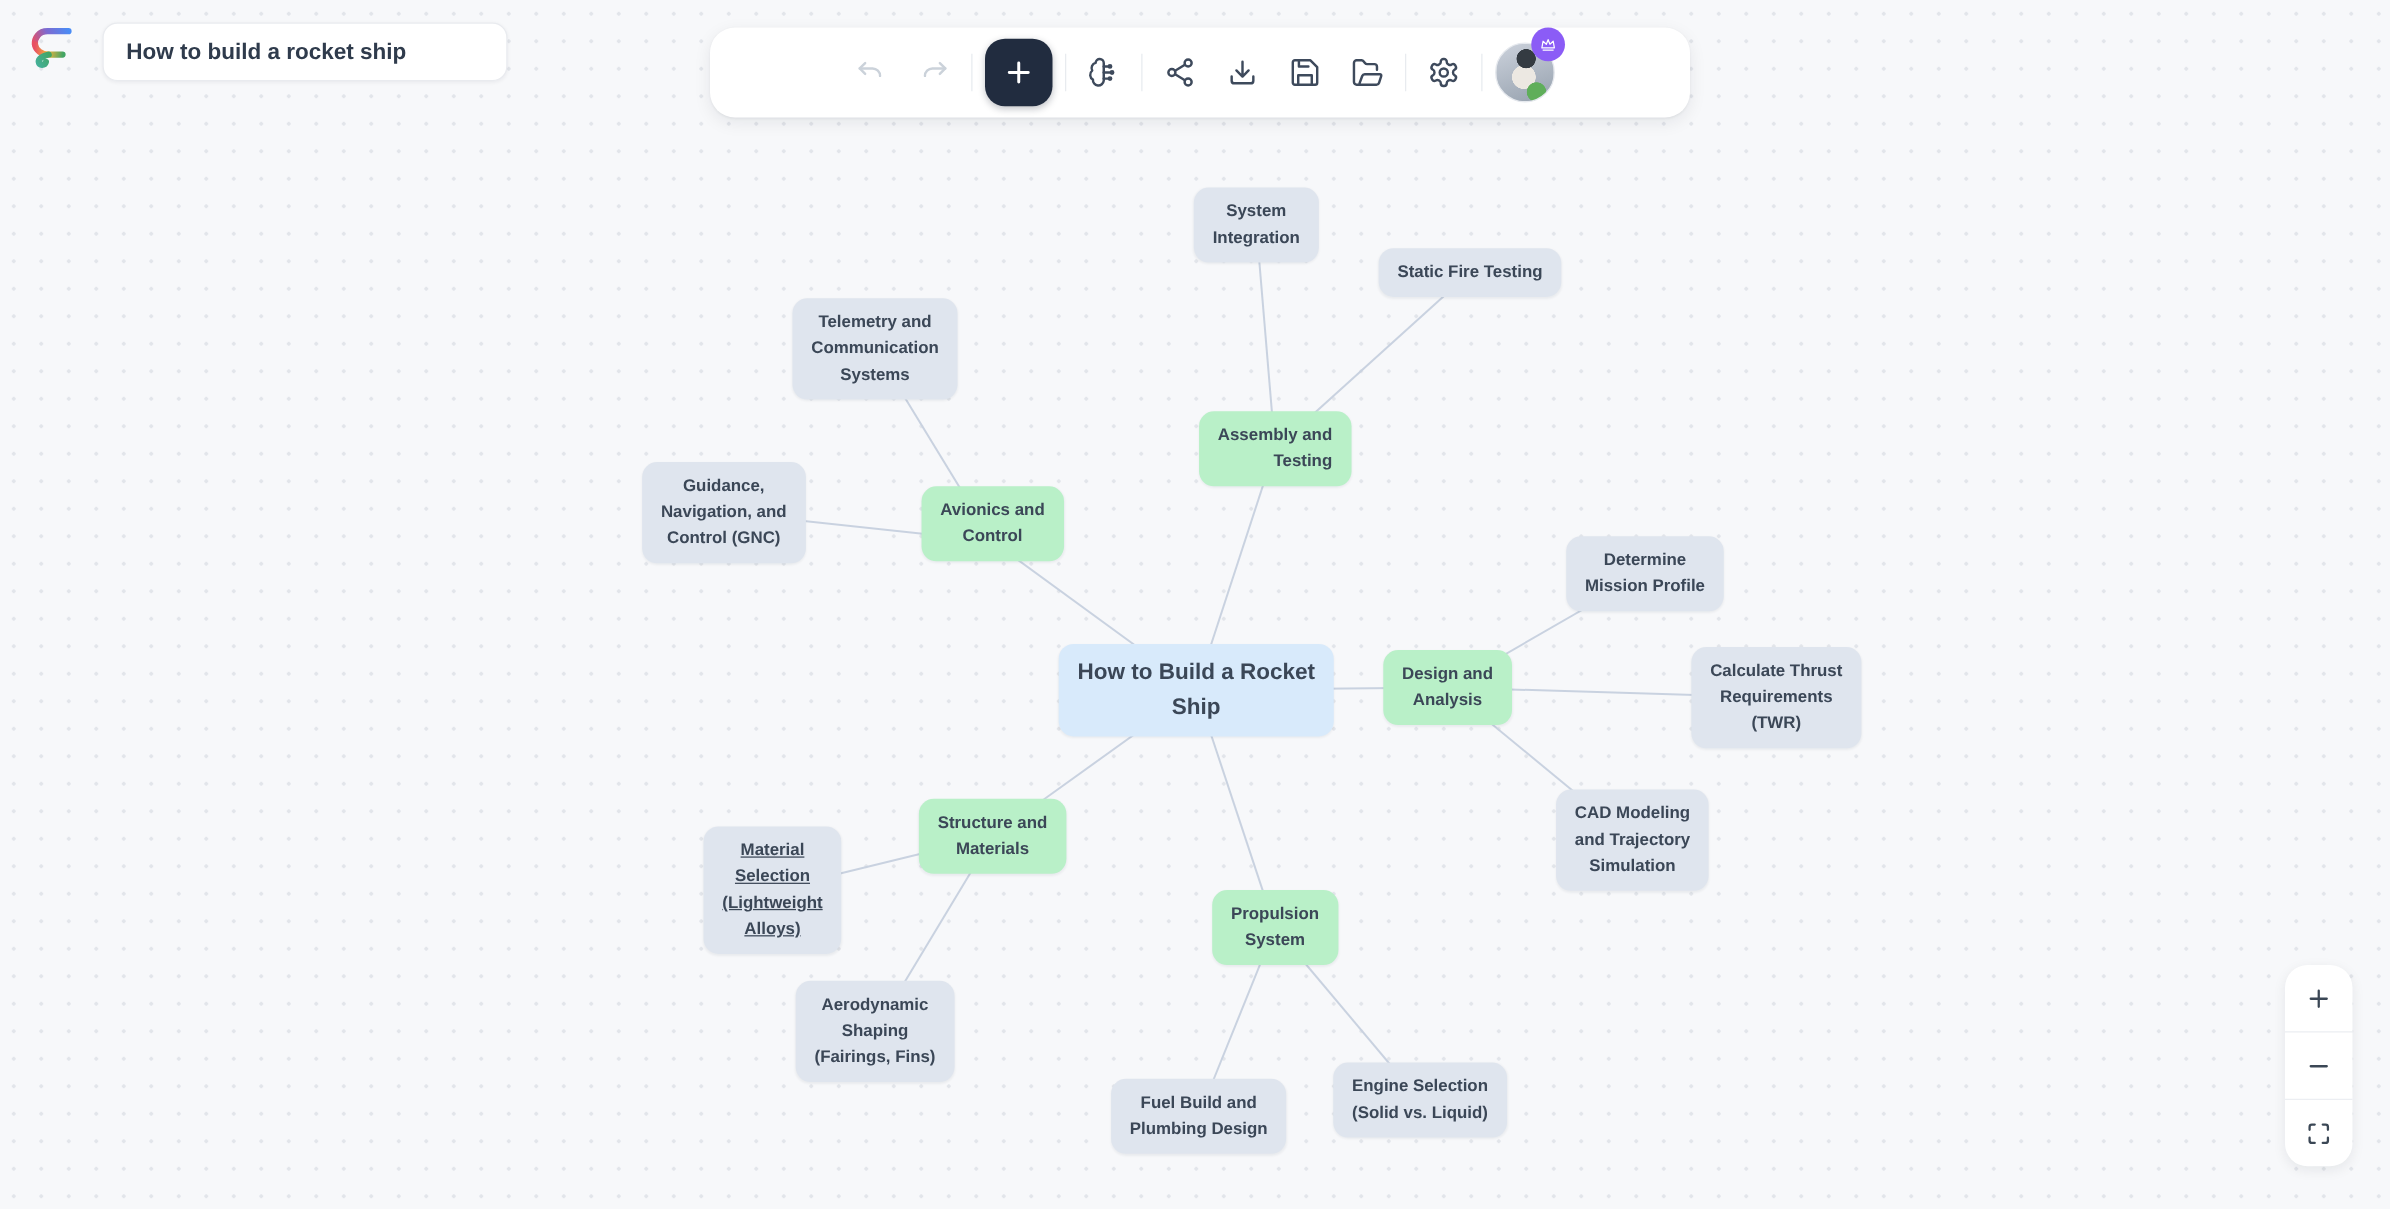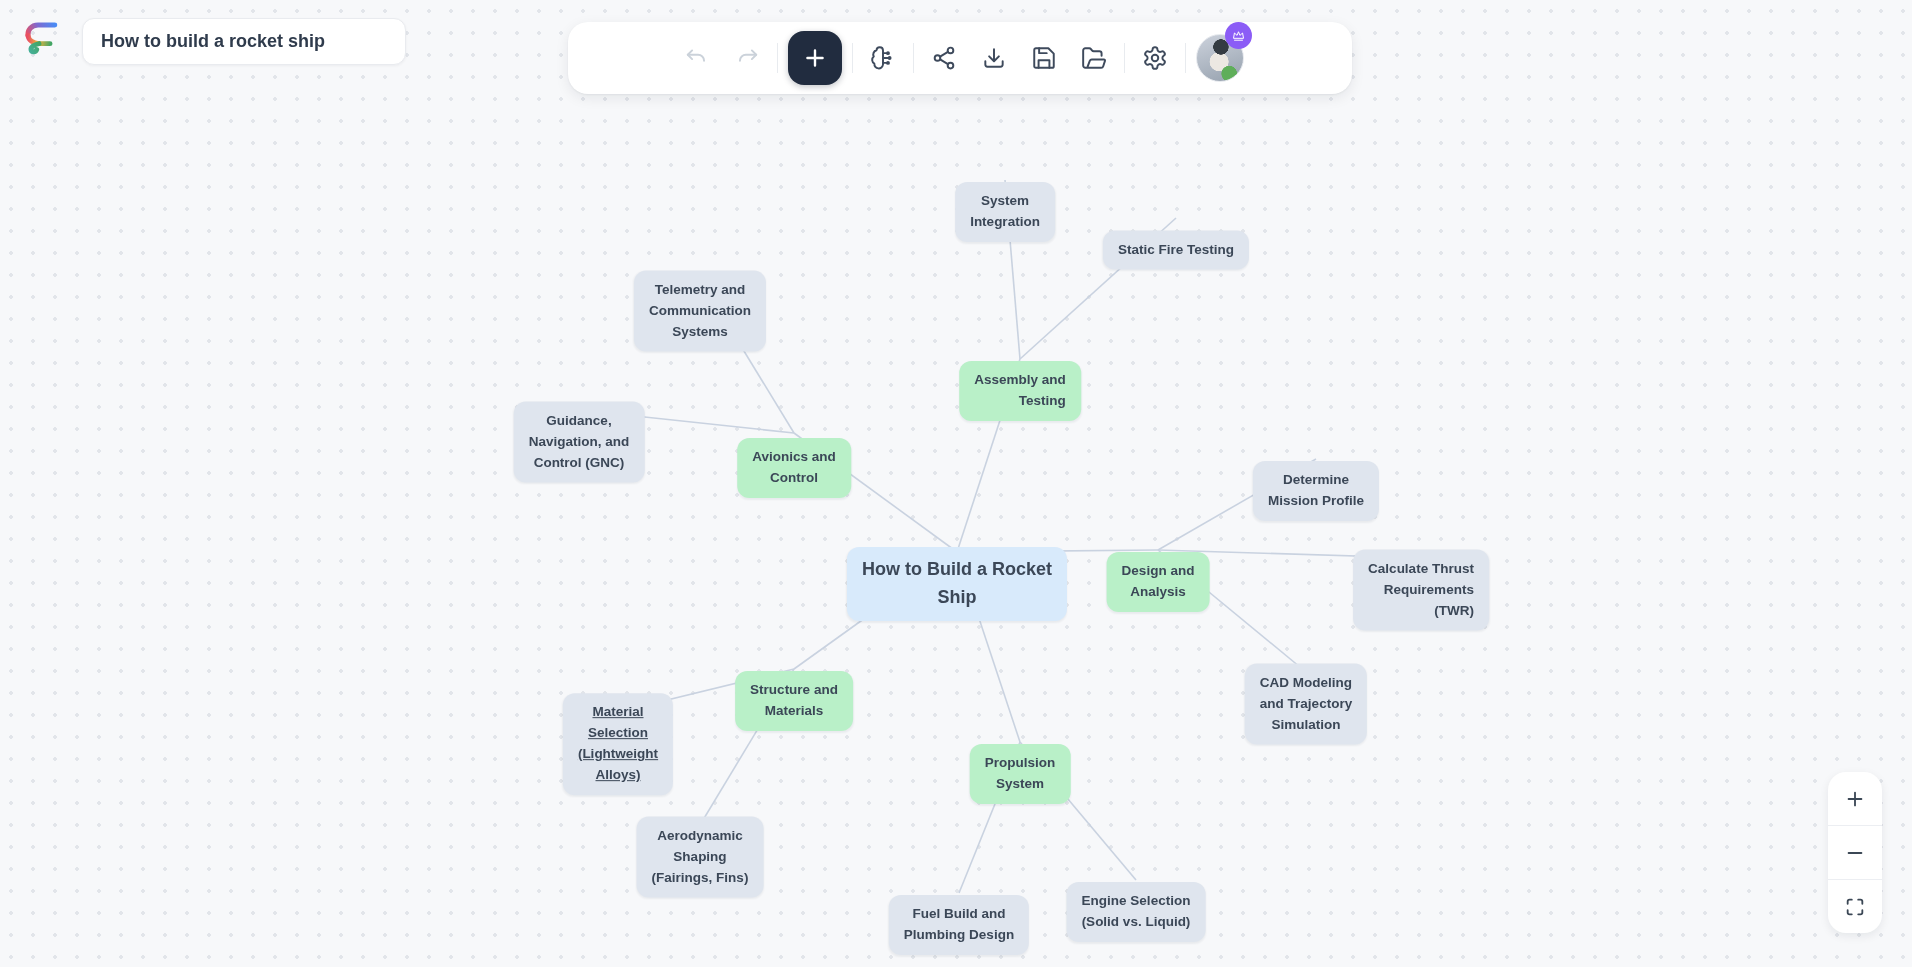--- a/index.html
+++ b/index.html
@@ -65,21 +65,20 @@
   .badge svg{width:15px;height:15px;stroke:#fff;fill:none;stroke-width:1.6;stroke-linejoin:round;}
   
   .canvas{position:absolute;left:0;top:0;width:1912px;height:967px;}
   .edges{position:absolute;left:0;top:0;}
   .node{
     position:absolute;transform:translate(-50%,-50%);
     border-radius:12px;padding:9px 15px;
     font-size:13.5px;font-weight:700;line-height:1.55;color:var(--text);
     text-align:center;white-space:pre-line;cursor:pointer;
     box-shadow:0 1px 2px rgba(20,30,50,.06);
-    margin-top:32px;
   }
   .node.root{background:var(--root-bg);font-size:18px;}
   .node.branch{background:var(--branch-bg);}
   .node.leaf{background:var(--leaf-bg);}
   
   .zoom-controls{
     position:absolute;left:1828px;top:772px;width:54px;height:161px;
     background:var(--panel);border-radius:18px;
     box-shadow:0 3px 10px rgba(16,24,40,.08);
     display:flex;flex-direction:column;align-items:stretch;
@@ -217,38 +216,38 @@
       <line x1="1020" y1="742" x2="959" y2="893" stroke="#c9d2e0" stroke-width="1.6"></line>
       <line x1="1020" y1="742" x2="1136" y2="880" stroke="#c9d2e0" stroke-width="1.6"></line>
     </svg>
   <div id="nodes-layer">
       <div class="node root" style="left: 957px; top: 552px;">How to Build a Rocket
 Ship</div>
       <div class="node branch" style="left: 1158px; top: 550px;">Design and
 Analysis</div>
       <div class="node branch" style="left: 1020px; top: 359px; text-align: right;">Assembly and
 Testing</div>
-      <div class="node branch" style="left: 794px; top: 436px;">Avionics and
+      <div class="node branch" style="left: 794px; top: 419px;">Avionics and
 Control</div>
       <div class="node branch" style="left: 794px; top: 669px;">Structure and
 Materials</div>
       <div class="node branch" style="left: 1020px; top: 742px;">Propulsion
 System</div>
       <div class="node leaf" style="left: 1005px; top: 180px;">System
 Integration</div>
       <div class="node leaf" style="left: 1176px; top: 218px;">Static Fire Testing</div>
       <div class="node leaf" style="left: 700px; top: 279px;">Telemetry and
 Communication
 Systems</div>
       <div class="node leaf" style="left: 579px; top: 410px;">Guidance,
 Navigation, and
 Control (GNC)</div>
       <div class="node leaf" style="left: 1316px; top: 459px;">Determine
 Mission Profile</div>
-      <div class="node leaf" style="left: 1421px; top: 558px; text-align: right;">Calculate Thrust
+      <div class="node leaf" style="left: 1421px; top: 558px;">Calculate Thrust
 Requirements
 (TWR)</div>
       <div class="node leaf" style="left: 1306px; top: 672px;">CAD Modeling
 and Trajectory
 Simulation</div>
       <div class="node leaf" style="left: 618px; top: 712px; text-decoration: underline;">Material
 Selection
 (Lightweight
 Alloys)</div>
       <div class="node leaf" style="left: 700px; top: 825px;">Aerodynamic

